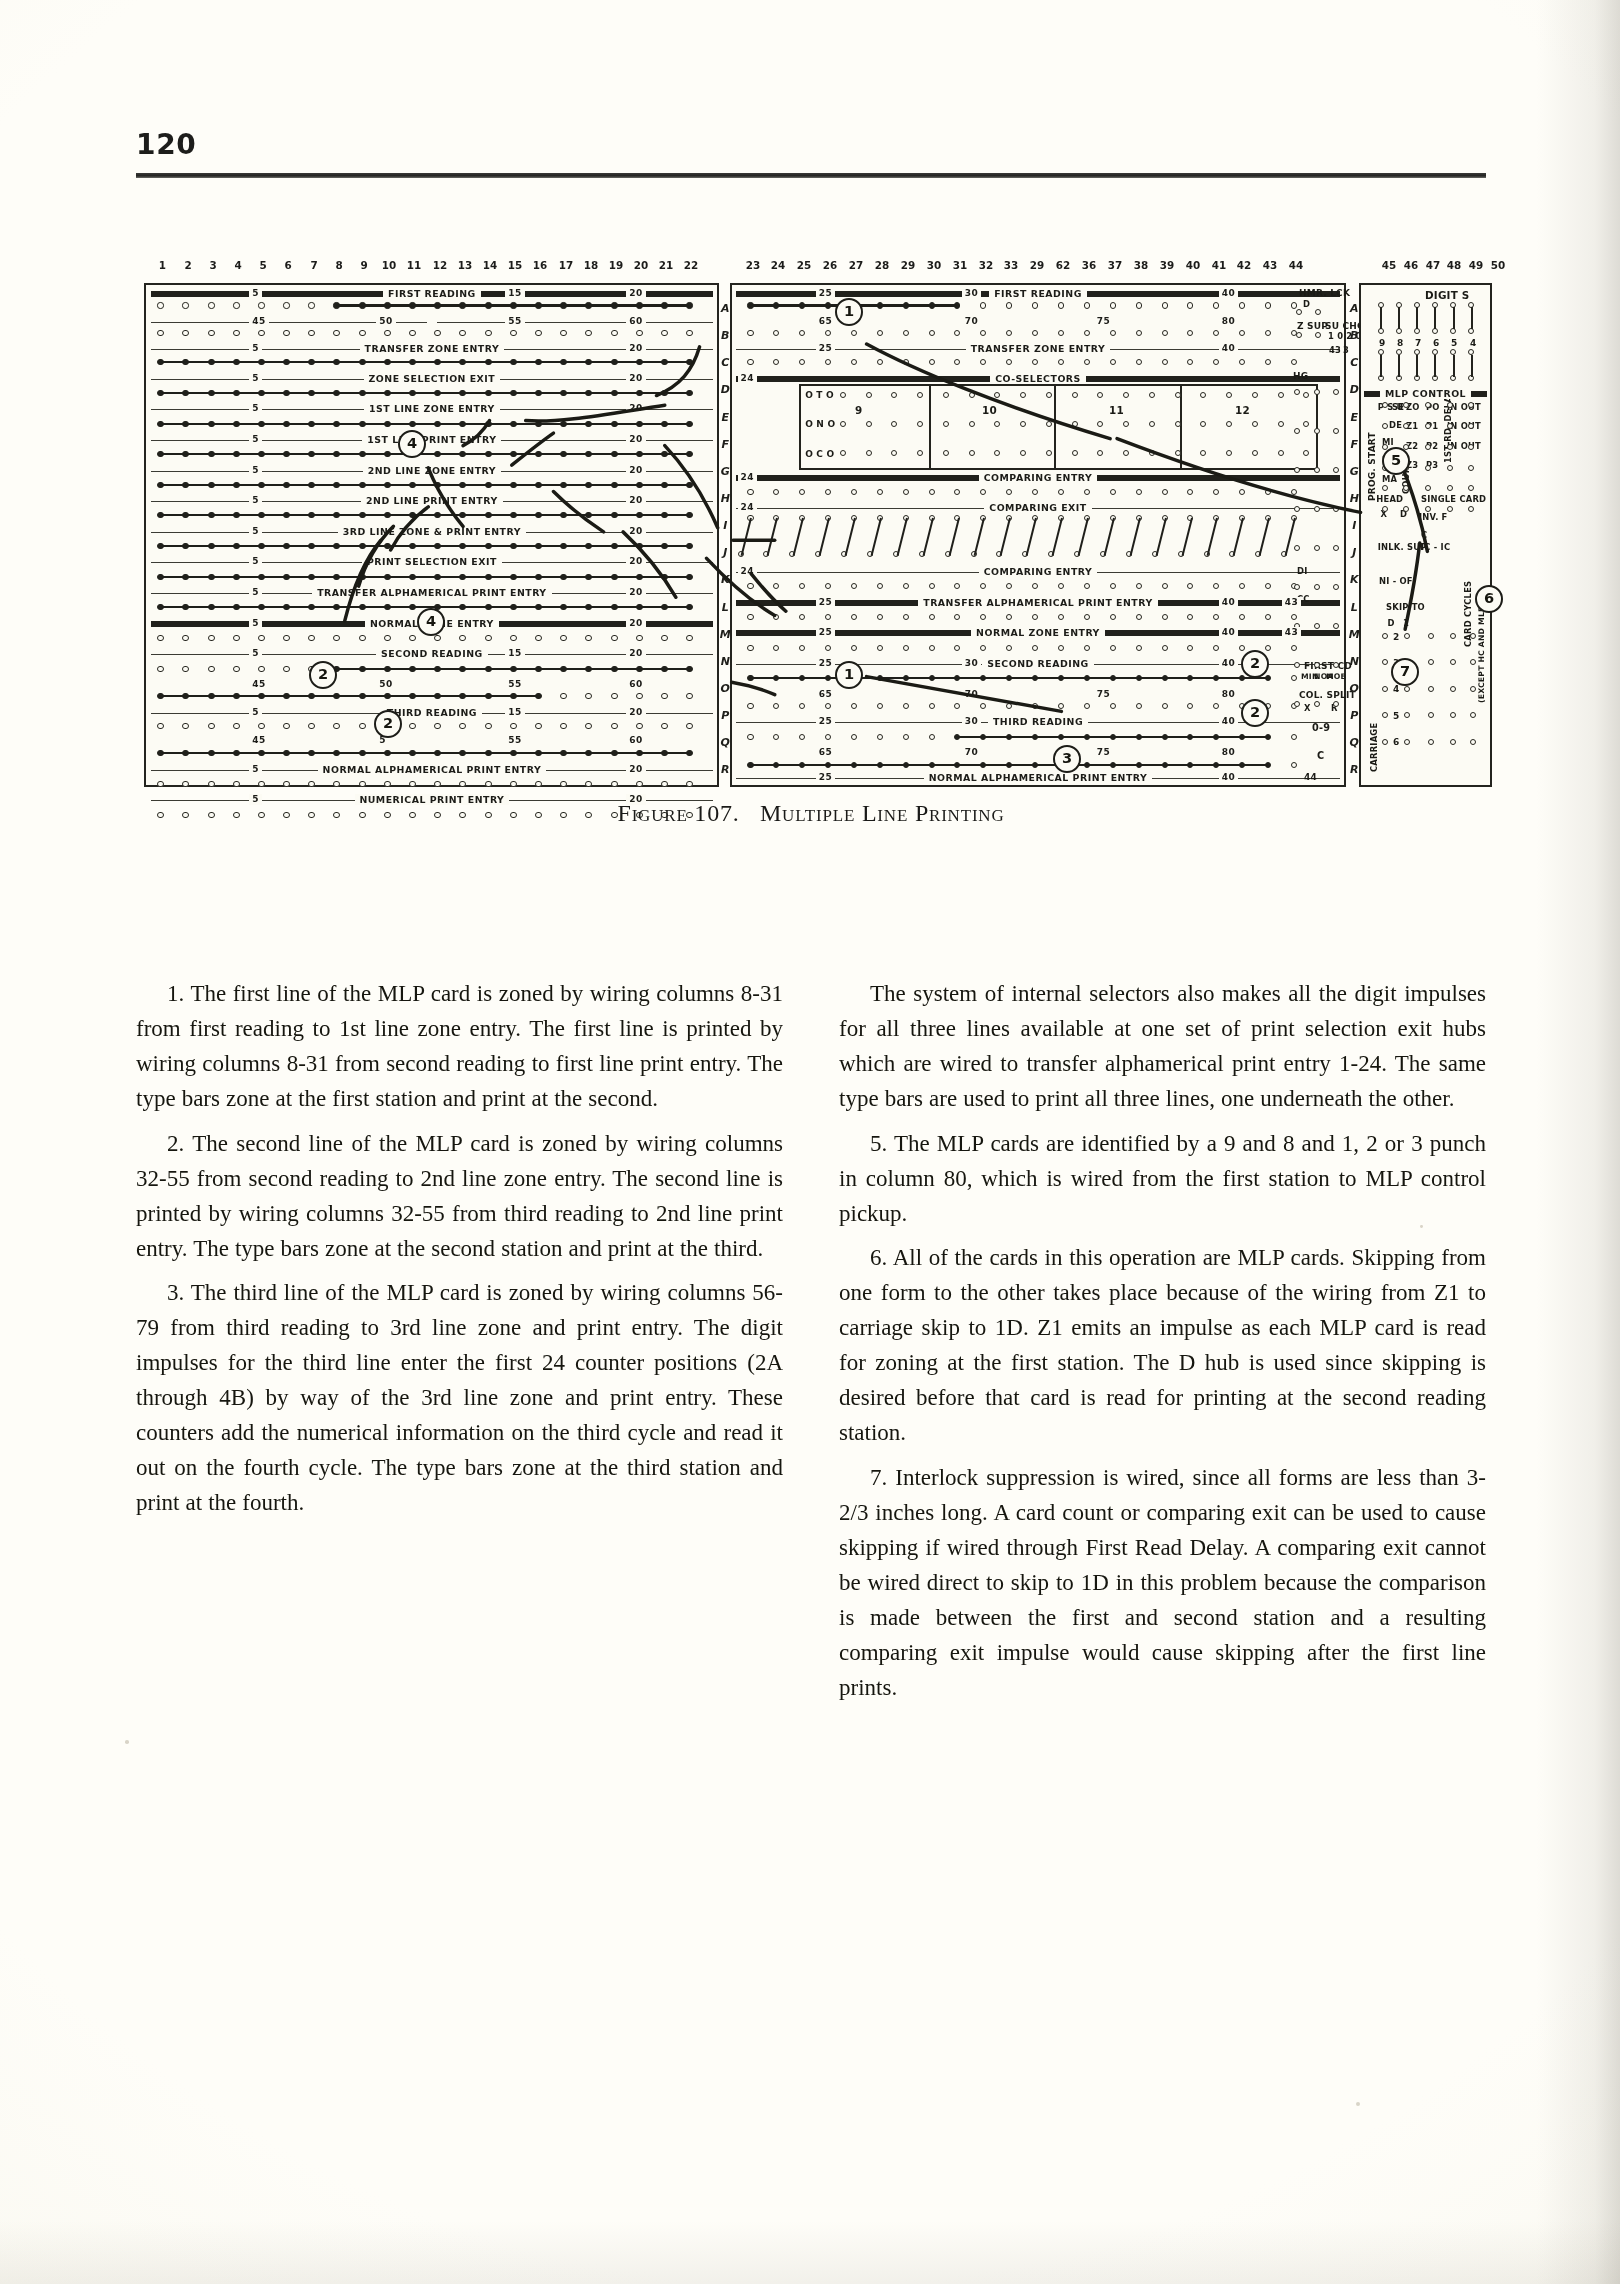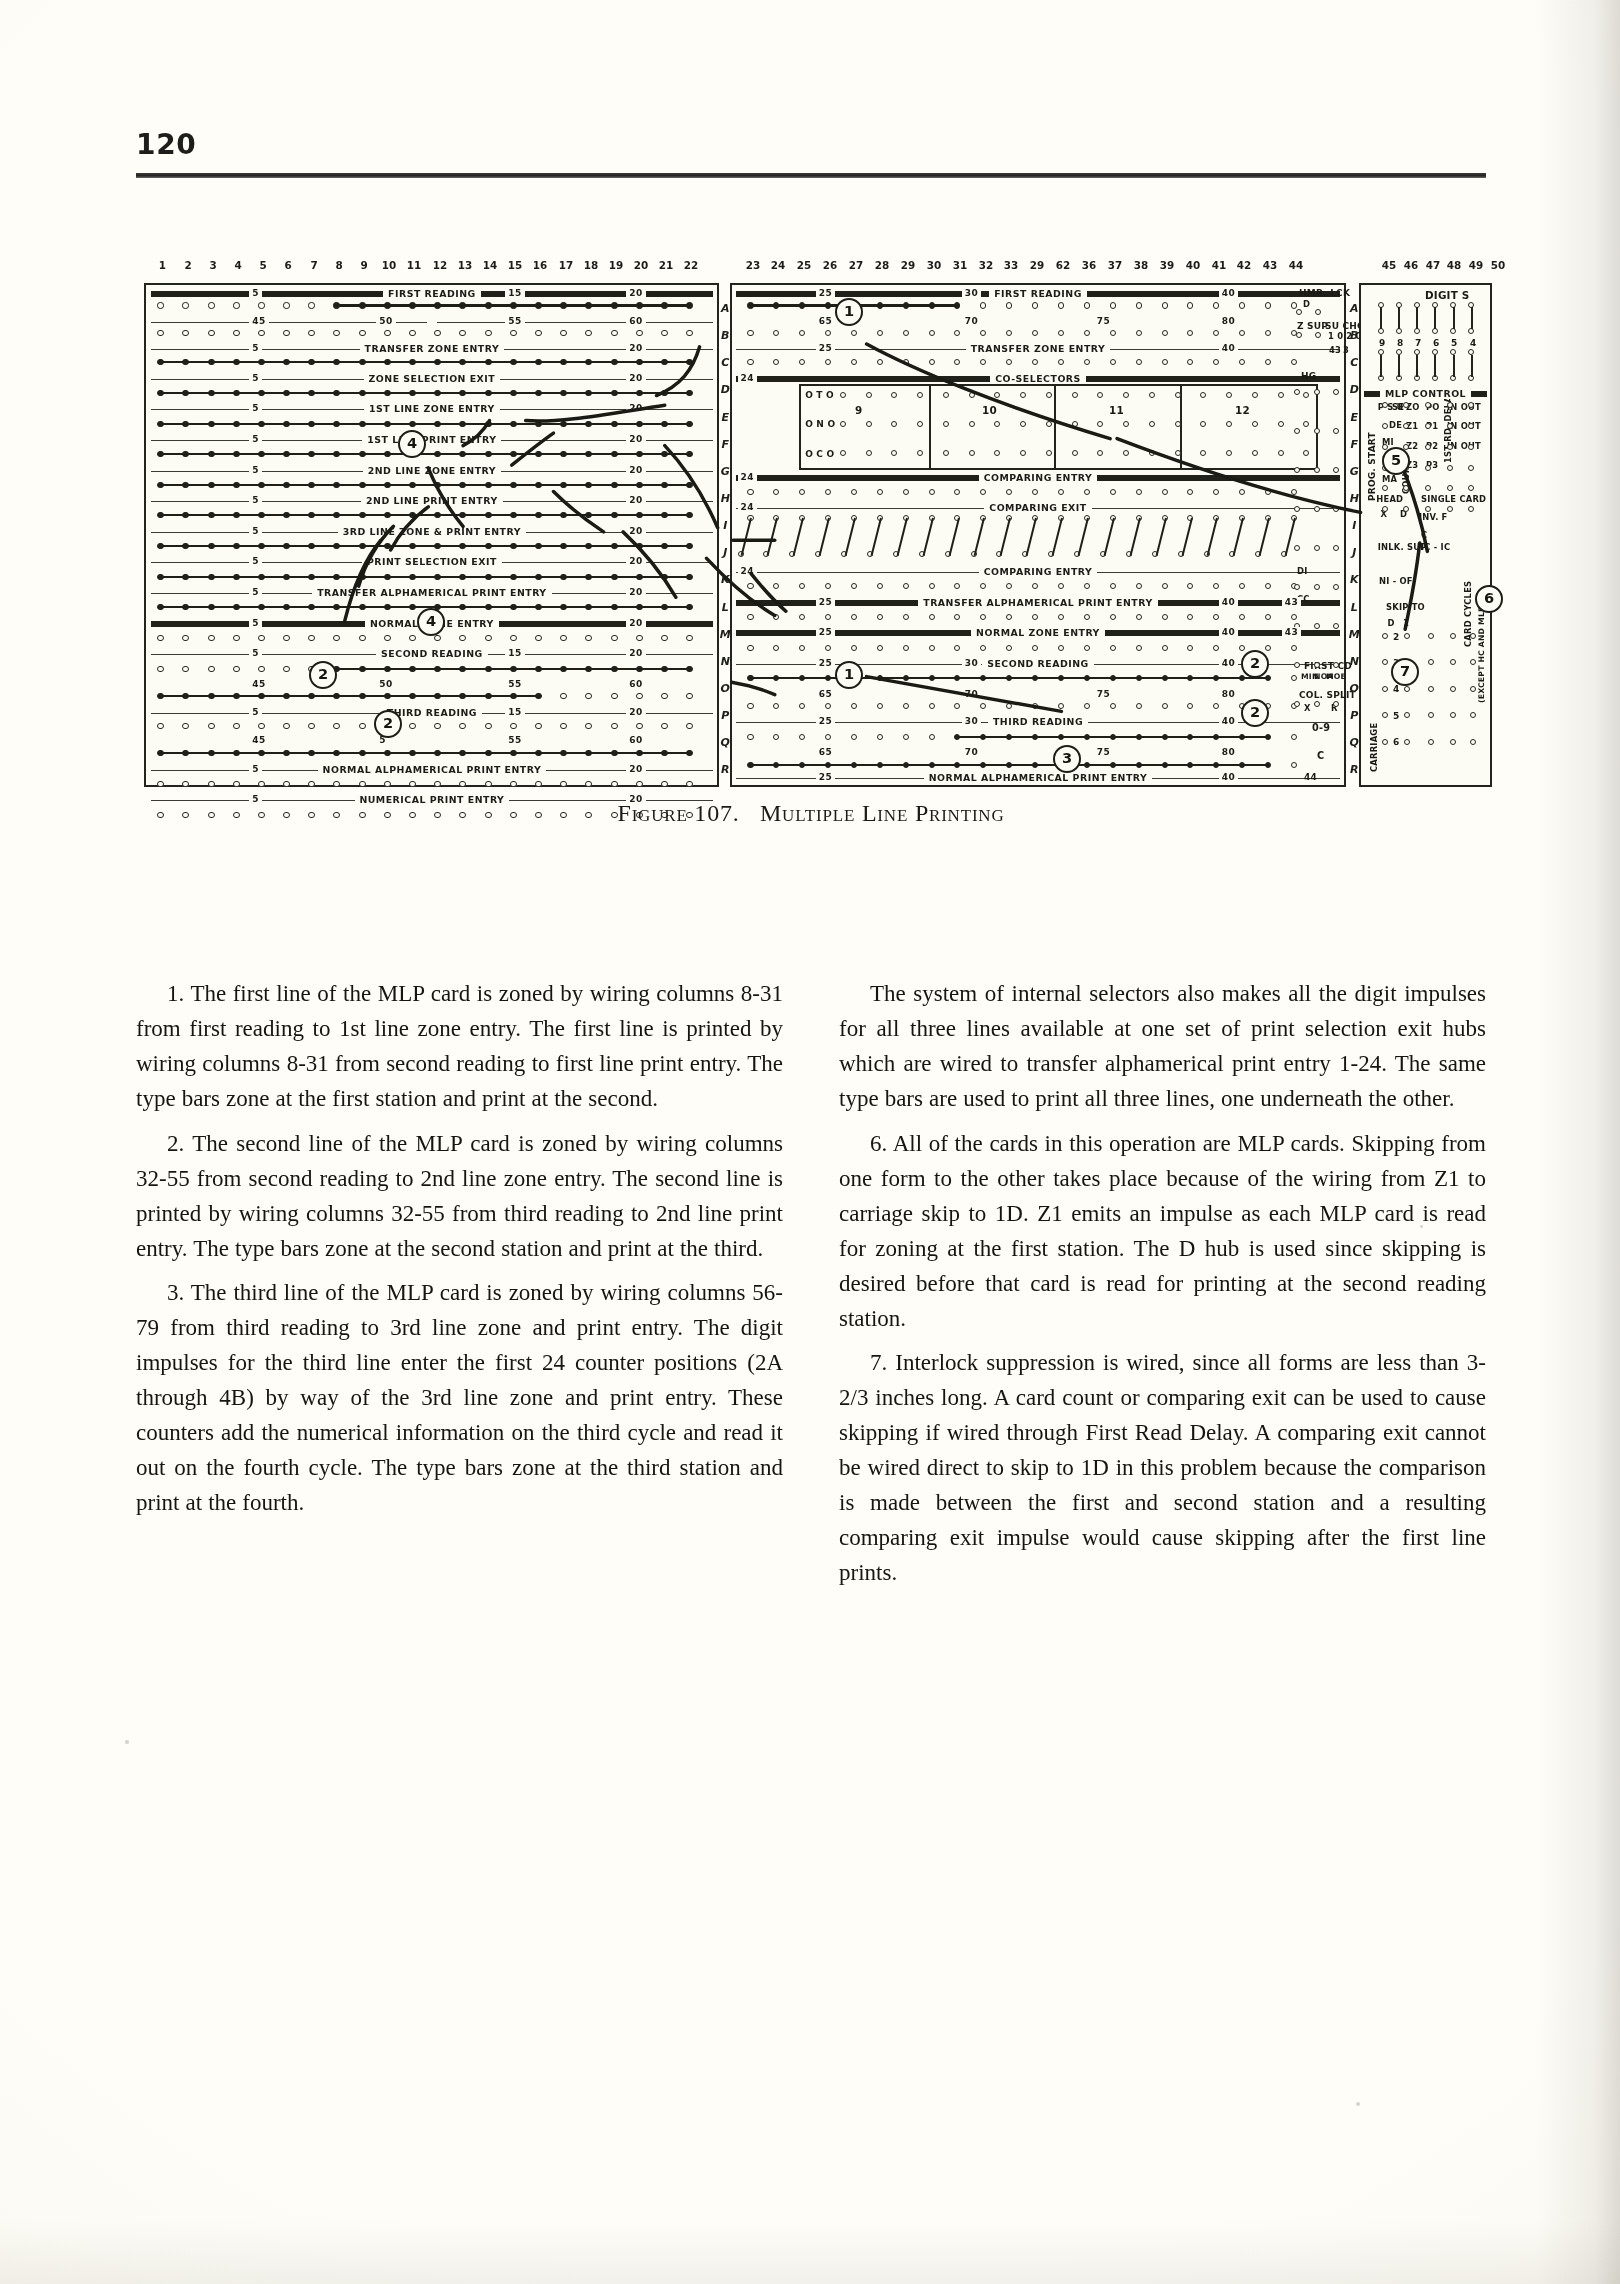--- a/index.html
+++ b/index.html
@@ -1127,21 +1127,21 @@
         <div class="rtxt" style="left: 42px; top: 14px; font-size: 8.4px;">D</div>
         <div class="hub" style="left:35px;top:24px;"></div>
         <div class="hub" style="left:54px;top:24px;"></div>
         <div class="rtxt" style="left: 36px; top: 36px; font-size: 9px;">Z SUP</div>
         <div class="rtxt" style="left: 64px; top: 36px; font-size: 9px;">SU CHG</div>
         <div class="hub" style="left:35px;top:47px;"></div>
         <div class="hub" style="left:54px;top:47px;"></div>
         <div class="rtxt" style="left: 67px; top: 46px; font-size: 8.4px;">1 0  2 0</div>
         <div class="rtxt" style="left: 68px; top: 60px; font-size: 8.4px;">43</div>
         <div class="rtxt" style="left: 82px; top: 60px; font-size: 8.4px;">3</div>
-        <div class="rtxt" style="left: 40px; top: 86px; font-size: 9px;">HG</div>
+        <div class="rtxt" style="left: 32px; top: 86px; font-size: 9px;">HG</div>
         <div class="rtxt" style="left: 36px; top: 281px; font-size: 8.4px;">DI</div>
         <div class="rtxt" style="left: 36px; top: 309px; font-size: 8.4px;">CC</div>
         <div class="rtxt" style="left: 43px; top: 376px; font-size: 9px;">FIRST CD</div>
         <div class="rtxt" style="left: 40px; top: 387px; font-size: 7.7px;">MIN</div>
         <div class="rtxt" style="left: 53px; top: 387px; font-size: 7.7px;">NOA</div>
         <div class="rtxt" style="left: 65px; top: 387px; font-size: 7.7px;">MOB</div>
         <div class="rtxt" style="left: 38px; top: 405px; font-size: 9px;">COL. SPLIT</div>
         <div class="rtxt" style="left: 43px; top: 418px; font-size: 8.4px;">X</div>
         <div class="rtxt" style="left: 70px; top: 418px; font-size: 8.4px;">R</div>
         <div class="rtxt" style="left: 51px; top: 437px; font-size: 9.7px;">0-9</div>
@@ -1409,20 +1409,21 @@
 </div>
 
 <div id="body">
   <div class="col" id="colL">
     <p class="para">1. The first line of the MLP card is zoned by wiring columns 8-31 from first reading to 1st line zone entry. The first line is printed by wiring columns 8-31 from second reading to first line print entry. The type bars zone at the first station and print at the second.</p>
     <p class="para">2. The second line of the MLP card is zoned by wiring columns 32-55 from second reading to 2nd line zone entry. The second line is printed by wiring columns 32-55 from third reading to 2nd line print entry. The type bars zone at the second station and print at the third.</p>
     <p class="para">3. The third line of the MLP card is zoned by wiring columns 56-79 from third reading to 3rd line zone and print entry. The digit impulses for the third line enter the first 24 counter positions (2A through 4B) by way of the 3rd line zone and print entry. These counters add the numerical information on the third cycle and read it out on the fourth cycle. The type bars zone at the third station and print at the fourth.</p>
   </div>
   <div class="col" id="colR">
     <p class="para">The system of internal selectors also makes all the digit impulses for all three lines available at one set of print selection exit hubs which are wired to transfer alphamerical print entry 1-24. The same type bars are used to print all three lines, one underneath the other.</p>
+    <p class="para">5. The MLP cards are identified by a 9 and 8 and 1, 2 or 3 punch in column 80, which is wired from the first station to MLP control pickup.</p>
     <p class="para">6. All of the cards in this operation are MLP cards. Skipping from one form to the other takes place because of the wiring from Z1 to carriage skip to 1D. Z1 emits an impulse as each MLP card is read for zoning at the first station. The D hub is used since skipping is desired before that card is read for printing at the second reading station.</p>
     <p class="para">7. Interlock suppression is wired, since all forms are less than 3-2/3 inches long. A card count or comparing exit can be used to cause skipping if wired through First Read Delay. A comparing exit cannot be wired direct to skip to 1D in this problem because the comparison is made between the first and second station and a resulting comparing exit impulse would cause skipping after the first line prints.</p>
   </div>
 </div>
 
 <div class="edge-shadow"></div>
 <div class="edge-shadow-b"></div>
 
 <div class="speck" style="left: 125px; top: 1740px; width: 3.5px; height: 3.5px;"></div>
 <div class="speck" style="left: 1356px; top: 2102px; width: 4.2px; height: 4.2px;"></div>

